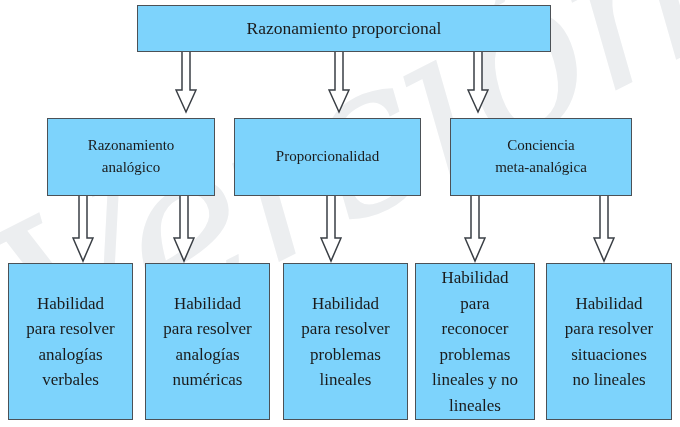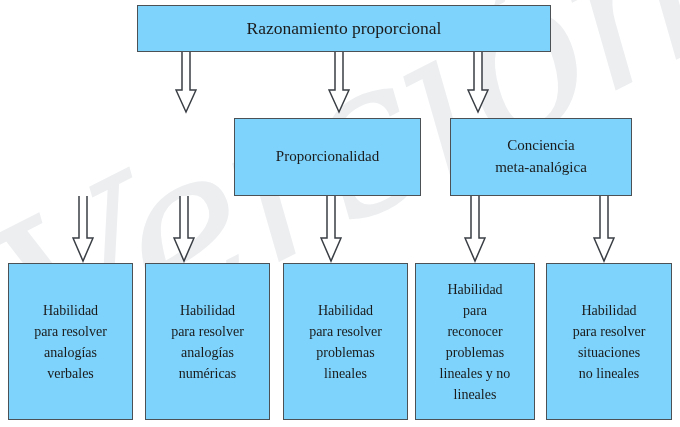--- a/index.html
+++ b/index.html
@@ -52,21 +52,21 @@
   }
   .node .label {
     display: block;
     width: 100%;
     padding: 0 4px;
     box-sizing: border-box;
     white-space: pre-line;
   }
   .node.root .label   { font-size: 17.5px; line-height: 1.25; }
   .node.level2 .label { font-size: 15px;   line-height: 1.45; }
-  .node.leaf .label   { font-size: 14px;   line-height: 1.5;  }
+  .node.leaf .label   { font-size: 17px;   line-height: 1.5;  }
 
   
   .arrow {
     position: absolute;
     z-index: 2;
     overflow: visible;
   }
   .arrow svg { display: block; }
   .arrow svg path {
     fill: #ffffff;
@@ -95,20 +95,24 @@
     <svg width="22" height="62" viewBox="0 0 22 62">
       <path d="M7,0 L7,38 L1,38 L11,60 L21,38 L15,38 L15,0"></path>
     </svg>
   </div>
   <div class="arrow" style="left:467px; top:52px;">
     <svg width="22" height="62" viewBox="0 0 22 62">
       <path d="M7,0 L7,38 L1,38 L11,60 L21,38 L15,38 L15,0"></path>
     </svg>
   </div>
 
+  <div class="node level2" style="left:47px; top:118px; width:168px; height:78px;">
+    <span class="label">Razonamiento
+analógico</span>
+  </div>
 
   <div class="node level2" style="left:234px; top:118px; width:187px; height:78px;">
     <span class="label">Proporcionalidad</span>
   </div>
 
   <div class="node level2" style="left:450px; top:118px; width:182px; height:78px;">
     <span class="label">Conciencia
 meta-analógica</span>
   </div>
 

